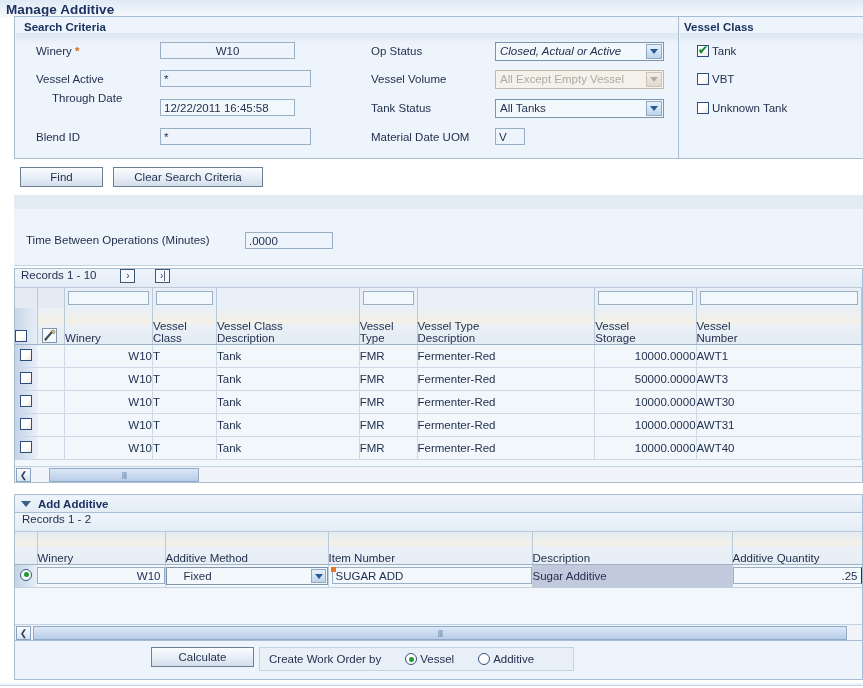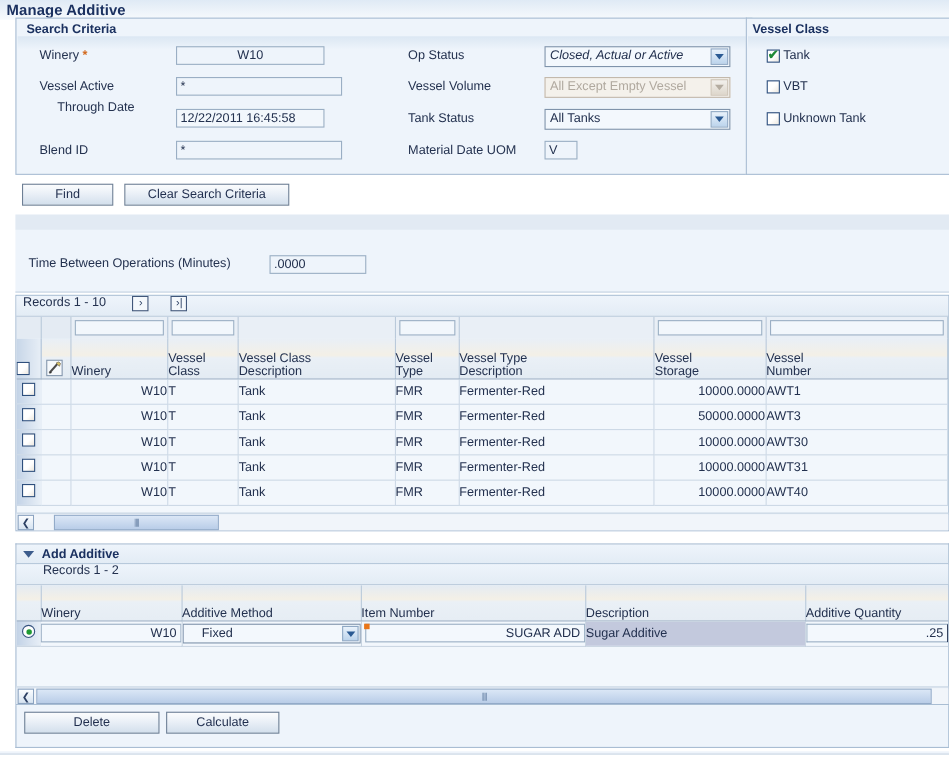--- a/index.html
+++ b/index.html
@@ -502,21 +502,21 @@
     </span>
   </div>
 </div>
 
 <div class="addsec-hdr">
   <span class="tri"></span>
   <span class="t">Add Additive</span>
 </div>
 
 <div class="grid2">
-  <div class="recbar" style="padding-left:24px;">
+  <div class="recbar" style="padding-left:7px;">
     <span class="rectext">Records  1 - 2</span>
   </div>
 
   <div style="position:absolute; left:0; top:19px; right:0; bottom:16px; overflow:hidden;">
     <table class="g">
       <colgroup>
         <col style="width:22px">
           <col style="width:128px">
           <col style="width:163px">
         <col style="width:204px">
@@ -556,40 +556,50 @@
           <input class="gridin right" value="W10" style="">
         </td>
         <td class="cell2">
           <span class="gridsel">
             <span>Fixed</span>
             <span class="arrowbox"></span>
           </span>
         </td>
         <td class="cell2">
           <span class="orange-mark"></span>
-          <input class="gridin" style="margin-left: 3px; width: calc(100% - 3px); text-align: right;" value="SUGAR ADD">
+          <input class="gridin" style="margin-left: 3px; width: calc(100% - 3px);" value="SUGAR ADD">
         </td>
         <td class="cell2 sel-row">Sugar Additive</td>
         <td class="cell2">
           <input class="gridin right caret-txt" value=".25" style="">
         </td>
       </tr>
 
     </tbody>
       </table>
   </div>
 
   <div class="hscroll">
     <span class="sb-arrow">❮</span>
     <span class="sb-track">
       <span class="sb-thumb" style="left:2px; width:814px;"></span>
     </span>
   </div>
 </div>
 
 <div class="bottombar">
-  <div class="btn" style="left:7px; top:6px; width:123px;">Delete</div>
   <div class="btn" style="left:136px; top:6px; width:103px;">Calculate</div>
 
+  <div class="wo-group">
+    <span class="wo-label">Create Work Order by</span>
+    <span class="rb">
+      <span class="radio on"></span>
+      <span class="rlbl">Vessel</span>
+    </span>
+    <span class="rb">
+      <span class="radio"></span>
+      <span class="rlbl">Additive</span>
+    </span>
+  </div>
 </div>
 
 <div class="footline2"></div>
 <div class="footline"></div>
 
 </body></html>

